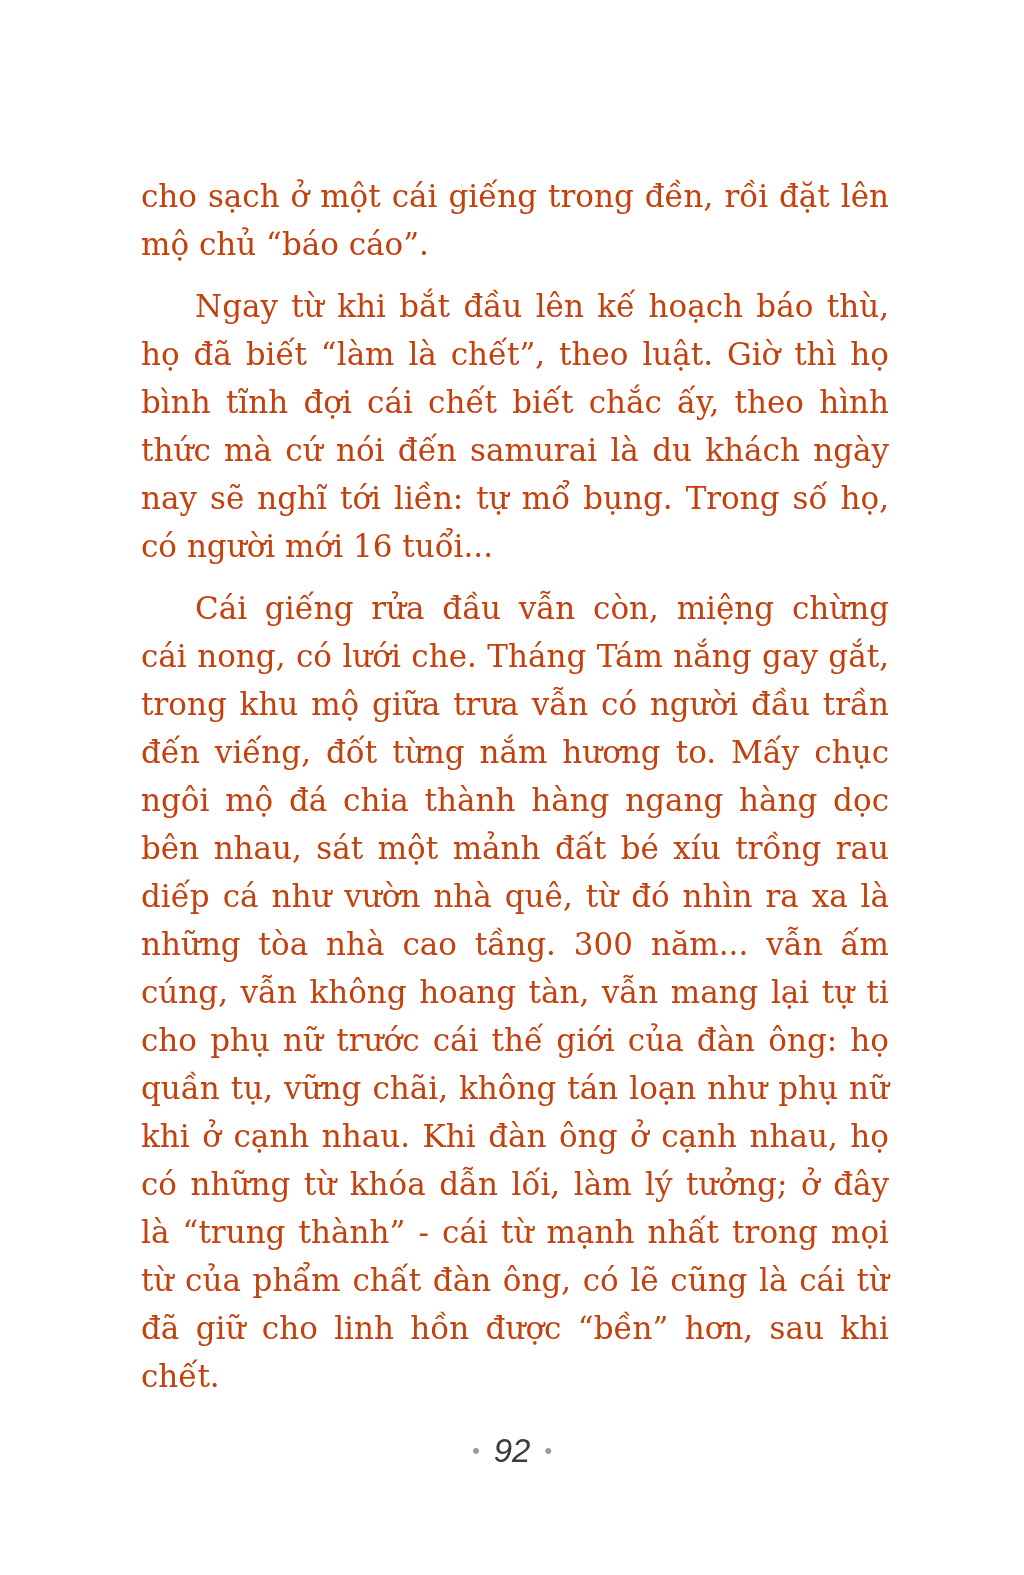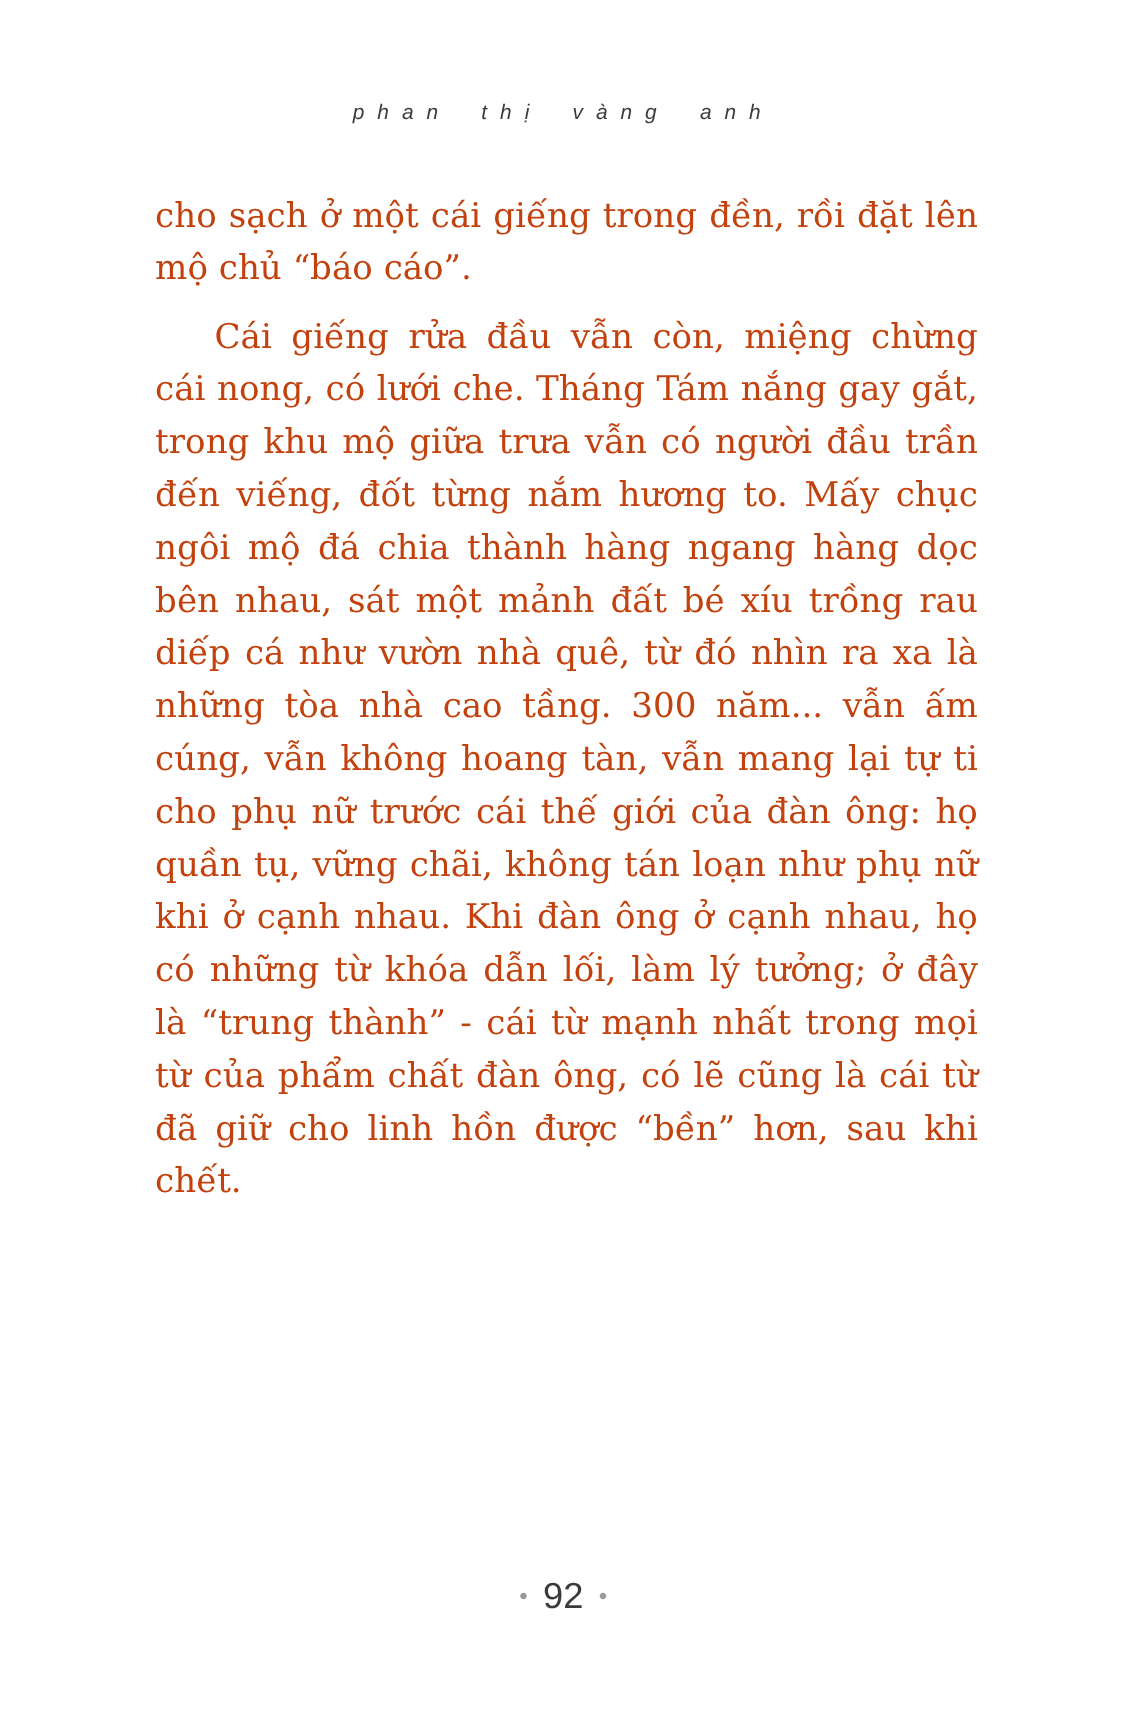--- a/index.html
+++ b/index.html
@@ -48,37 +48,38 @@
   .page-footer {
     position: absolute;
     top: 1432px;
     left: 0;
     width: 100%;
     text-align: center;
     color: #3b3b3b;
     font-family: "Liberation Sans", sans-serif;
     font-size: 33px;
     font-weight: 400;
+    font-style: italic;
   }
   .page-footer .dot {
     color: #9a9a9a;
     font-size: 22px;
     vertical-align: 4px;
     padding: 0 14px;
   }
 </style>
 </head>
 <body>
 
 <div class="page">
 
-  <div class="author-header">phan thị vàng anh</div>
 
   <div class="body-text">
     <p>cho sạch ở một cái giếng trong đền, rồi đặt lên mộ chủ “báo cáo”.</p>
+    <p class="indent">Ngay từ khi bắt đầu lên kế hoạch báo thù, họ đã biết “làm là chết”, theo luật. Giờ thì họ bình tĩnh đợi cái chết biết chắc ấy, theo hình thức mà cứ nói đến samurai là du khách ngày nay sẽ nghĩ tới liền: tự mổ bụng. Trong số họ, có người mới 16 tuổi...</p>
     <p class="indent">Cái giếng rửa đầu vẫn còn, miệng chừng cái nong, có lưới che. Tháng Tám nắng gay gắt, trong khu mộ giữa trưa vẫn có người đầu trần đến viếng, đốt từng nắm hương to. Mấy chục ngôi mộ đá chia thành hàng ngang hàng dọc bên nhau, sát một mảnh đất bé xíu trồng rau diếp cá như vườn nhà quê, từ đó nhìn ra xa là những tòa nhà cao tầng. 300 năm... vẫn ấm cúng, vẫn không hoang tàn, vẫn mang lại tự ti cho phụ nữ trước cái thế giới của đàn ông: họ quần tụ, vững chãi, không tán loạn như phụ nữ khi ở cạnh nhau. Khi đàn ông ở cạnh nhau, họ có những từ khóa dẫn lối, làm lý tưởng; ở đây là “trung thành” - cái từ mạnh nhất trong mọi từ của phẩm chất đàn ông, có lẽ cũng là cái từ đã giữ cho linh hồn được “bền” hơn, sau khi chết.</p>
   </div>
 
   <div class="page-footer">
     <span class="dot">•</span><span>92</span><span class="dot">•</span>
   </div>
 
 </div>
 
 </body></html>

